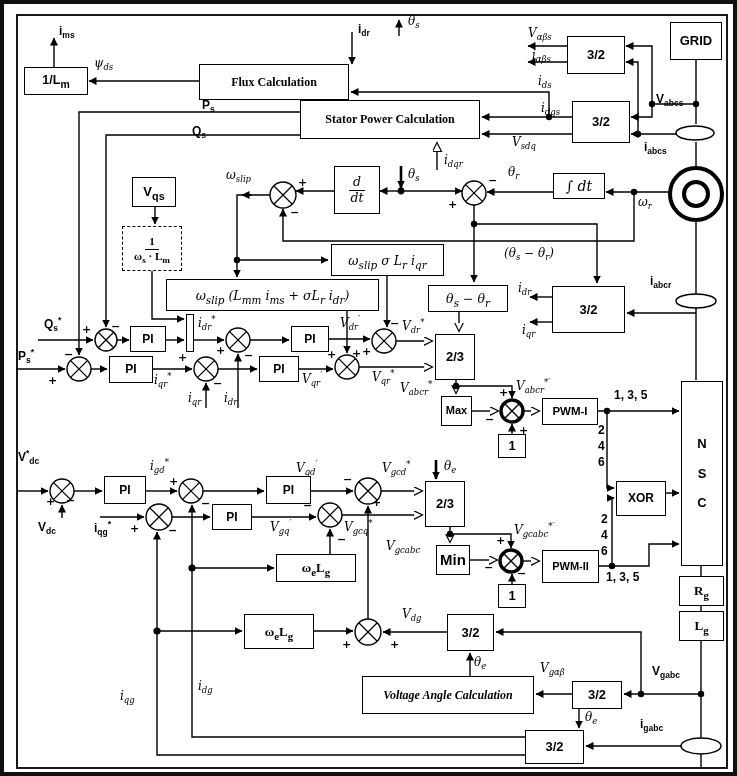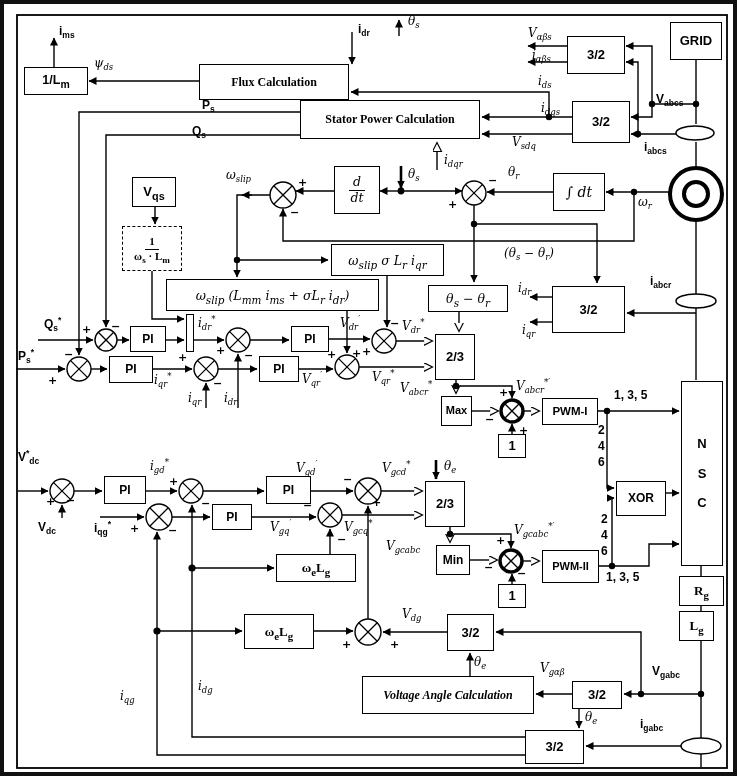--- a/index.html
+++ b/index.html
@@ -270,21 +270,21 @@
 <div class="box" style="left:296px;top:96px;width:180px;height:39px;">
       <span>Stator Power Calculation</span>
     </div>
 <div class="box sans" style="left:568px;top:97px;width:58px;height:42px;font-size:13px;">
       <span>3/2</span>
     </div>
 <div class="box mbox frac" style="left:330px;top:162px;width:46px;height:48px;">
   <span class="num">d</span>
       <span class="den">dt</span>
 </div>
-<div class="box mbox" style="left:549px;top:169px;width:52px;height:38px;font-size:14px;">
+<div class="box mbox" style="left:549px;top:169px;width:52px;height:26px;font-size:14px;">
       <span>∫ dt</span>
     </div>
 <div class="box sans" style="left:128px;top:173px;width:44px;height:30px;font-size:13px;">
       <span>V<sub>qs</sub></span>
     </div>
 <div class="box dashed frac" style="left:118px;top:222px;width:60px;height:45px;font-size:11px;">
   <span class="num">1</span>
       <span class="den">ω<sub>s</sub> · L<sub>m</sub></span>
 </div>
 <div class="box mbox" style="left:162px;top:275px;width:213px;height:32px;">
@@ -331,21 +331,21 @@
 </div>
 <div class="box sans" style="left:612px;top:477px;width:50px;height:35px;">
       <span>XOR</span>
     </div>
 <div class="box sans" style="left:538px;top:546px;width:57px;height:33px;font-size:11px;">
       <span>PWM-II</span>
     </div>
 <div class="box sans" style="left:494px;top:580px;width:28px;height:24px;font-size:13px;">
       <span>1</span>
     </div>
-<div class="box sans" style="left:432px;top:541px;width:34px;height:30px;font-size:12px;">
+<div class="box sans" style="left:432px;top:541px;width:34px;height:30px;font-size:15px;">
       <span>Min</span>
     </div>
 <div class="box sans" style="left:421px;top:477px;width:40px;height:46px;font-size:13px;">
       <span>2/3</span>
     </div>
 <div class="box sans" style="left:100px;top:472px;width:42px;height:28px;">
       <span>PI</span>
     </div>
 <div class="box sans" style="left:262px;top:472px;width:45px;height:28px;">
       <span>PI</span>
@@ -367,21 +367,21 @@
     </div>
 <div class="box sans" style="left:568px;top:677px;width:50px;height:28px;font-size:13px;">
       <span>3/2</span>
     </div>
 <div class="box sans" style="left:521px;top:726px;width:59px;height:34px;font-size:13px;">
       <span>3/2</span>
     </div>
 <div class="box" style="left:675px;top:572px;width:45px;height:30px;font-size:13px;">
       <span>R<sub>g</sub></span>
     </div>
-<div class="box" style="left:675px;top:607px;width:35px;height:30px;font-size:13px;">
+<div class="box" style="left:675px;top:607px;width:45px;height:30px;font-size:13px;">
       <span>L<sub>g</sub></span>
     </div>
 
 <span class="lbl bld" style="left:55px;top:20px;">i<sub>ms</sub></span>
 <span class="lbl" style="left:90px;top:52px;">ψ<sub>ds</sub></span>
 <span class="lbl bld" style="left:354px;top:18px;">i<sub>dr</sub></span>
 <span class="lbl" style="left:404px;top:10px;">θ<sub>s</sub></span>
 <span class="lbl" style="left:524px;top:22px;">V<sub>αβs</sub></span>
 <span class="lbl" style="left:528px;top:44px;">i<sub>αβs</sub></span>
 <span class="lbl bld" style="left:652px;top:88px;">V<sub>abcs</sub></span>

